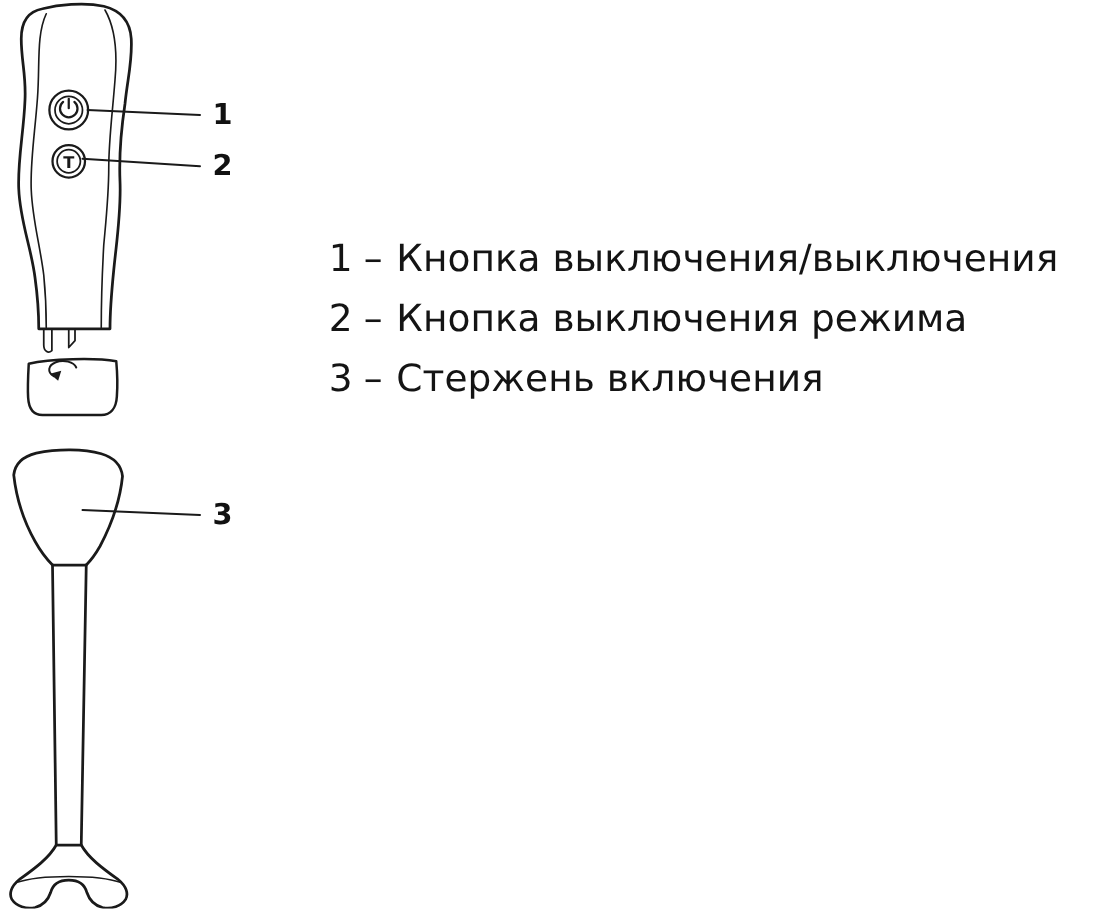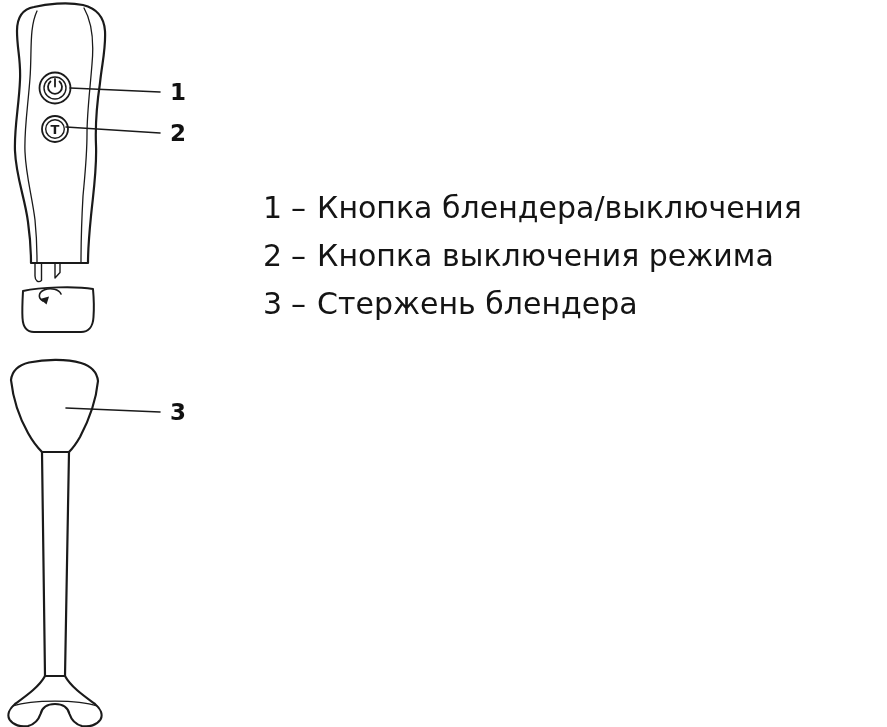--- a/index.html
+++ b/index.html
@@ -150,27 +150,27 @@
   </svg>
 
   <div class="callout n1">1</div>
   <div class="callout n2">2</div>
   <div class="callout n3">3</div>
 
   <div class="legend">
     <div class="legend-row">
       <span class="num">1</span>
       <span class="dash">–</span>
-      <span class="txt">Кнопка блендера/выключения</span>
+      <span class="txt">Кнопка выключения/выключения</span>
     </div>
     <div class="legend-row">
       <span class="num">2</span>
       <span class="dash">–</span>
       <span class="txt">Кнопка выключения режима</span>
     </div>
     <div class="legend-row">
       <span class="num">3</span>
       <span class="dash">–</span>
-      <span class="txt">Стержень блендера</span>
+      <span class="txt">Стержень включения</span>
     </div>
   </div>
 
 </div>
 
 </body></html>

